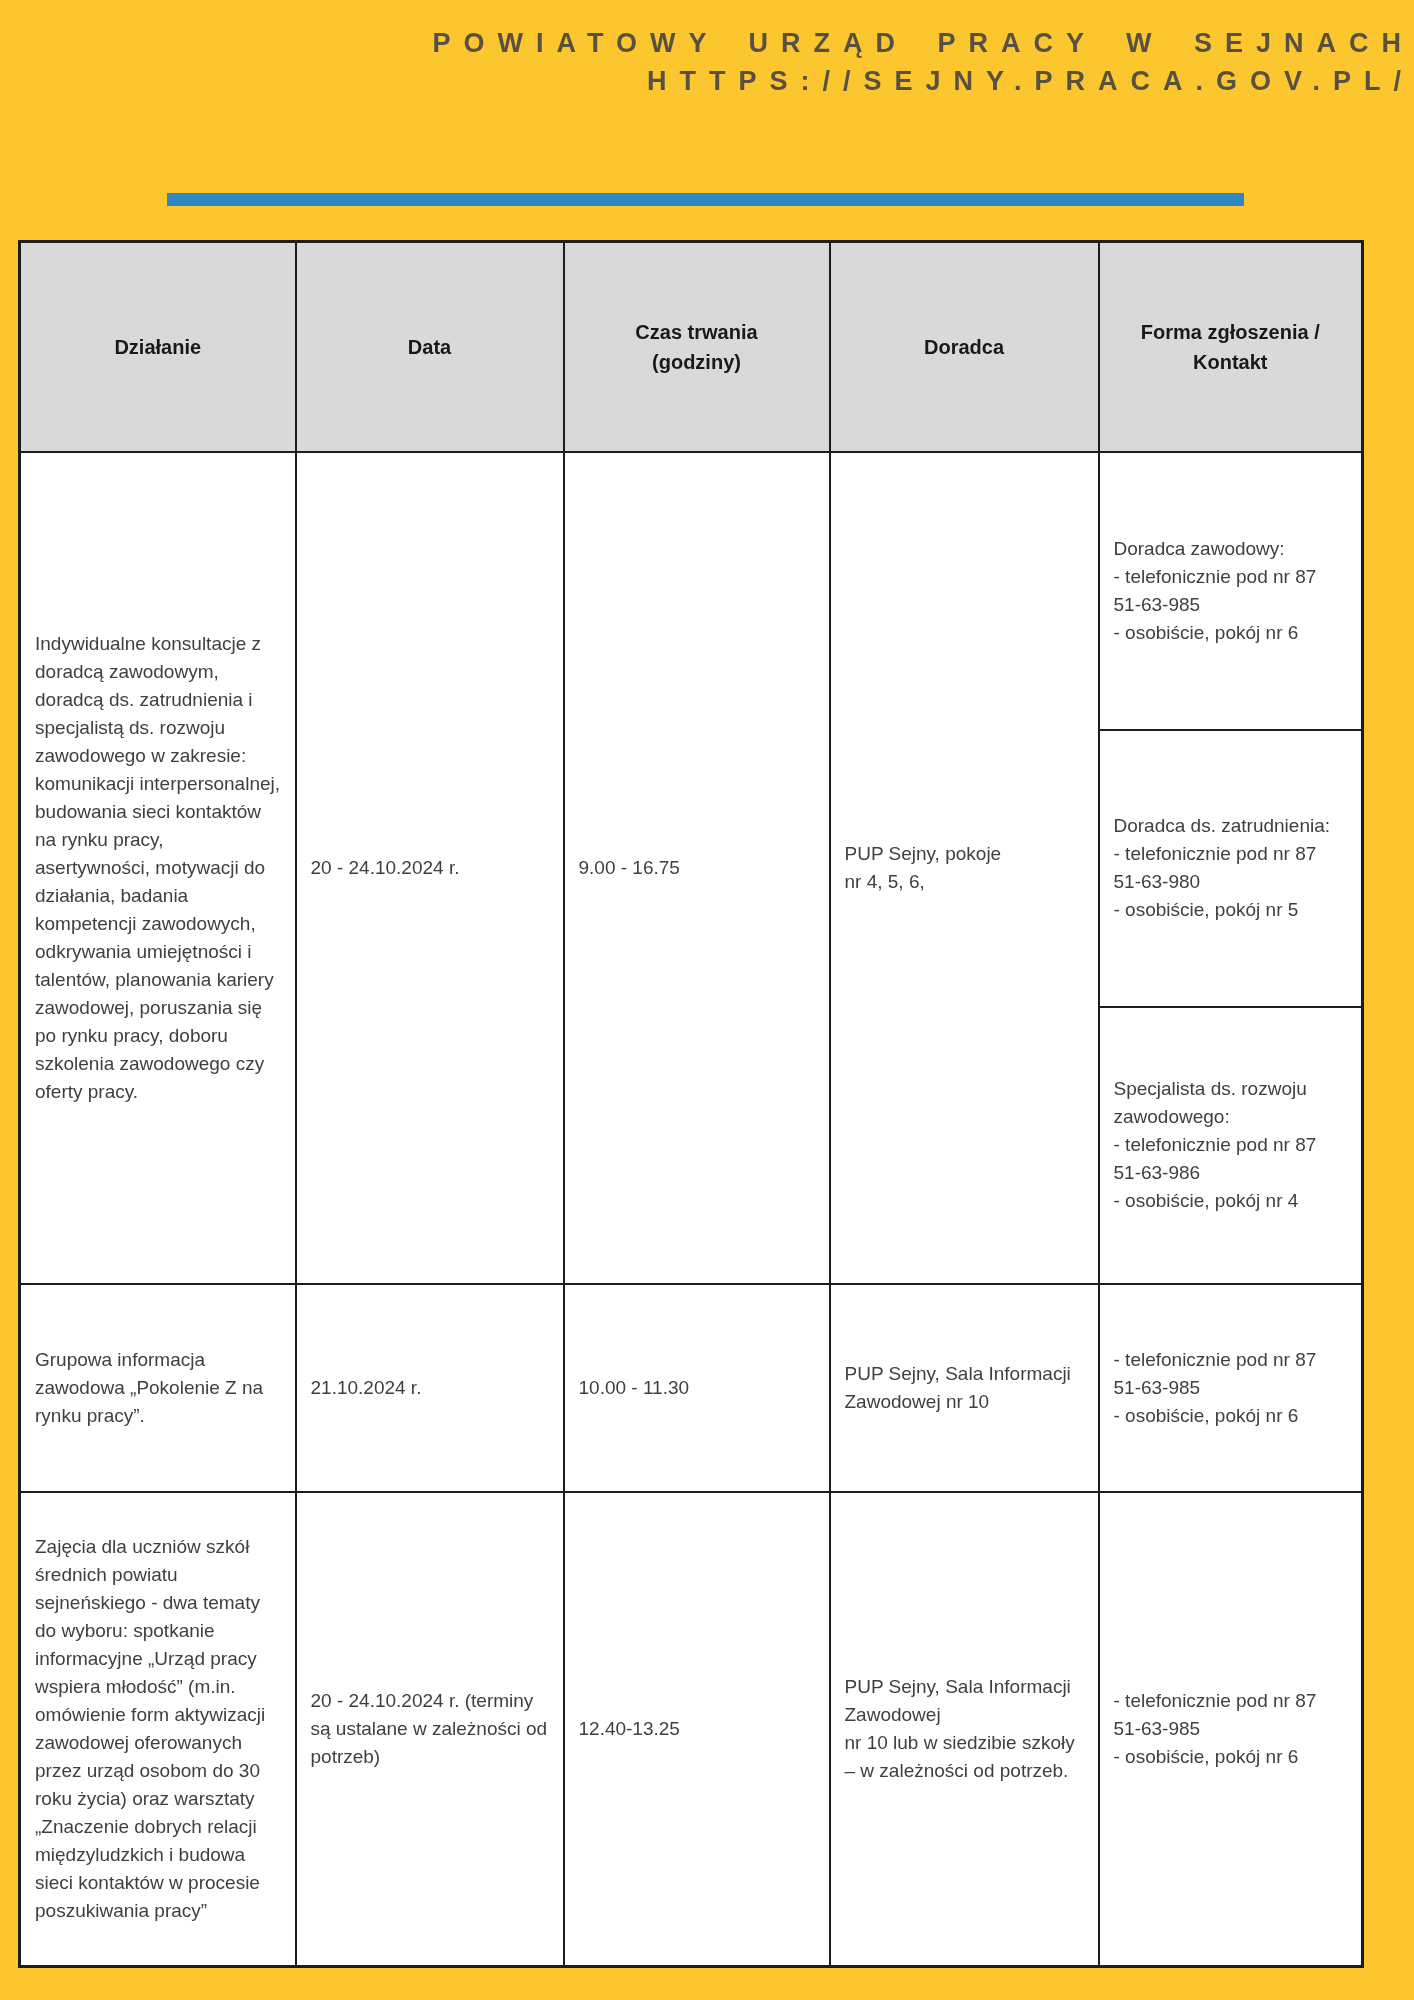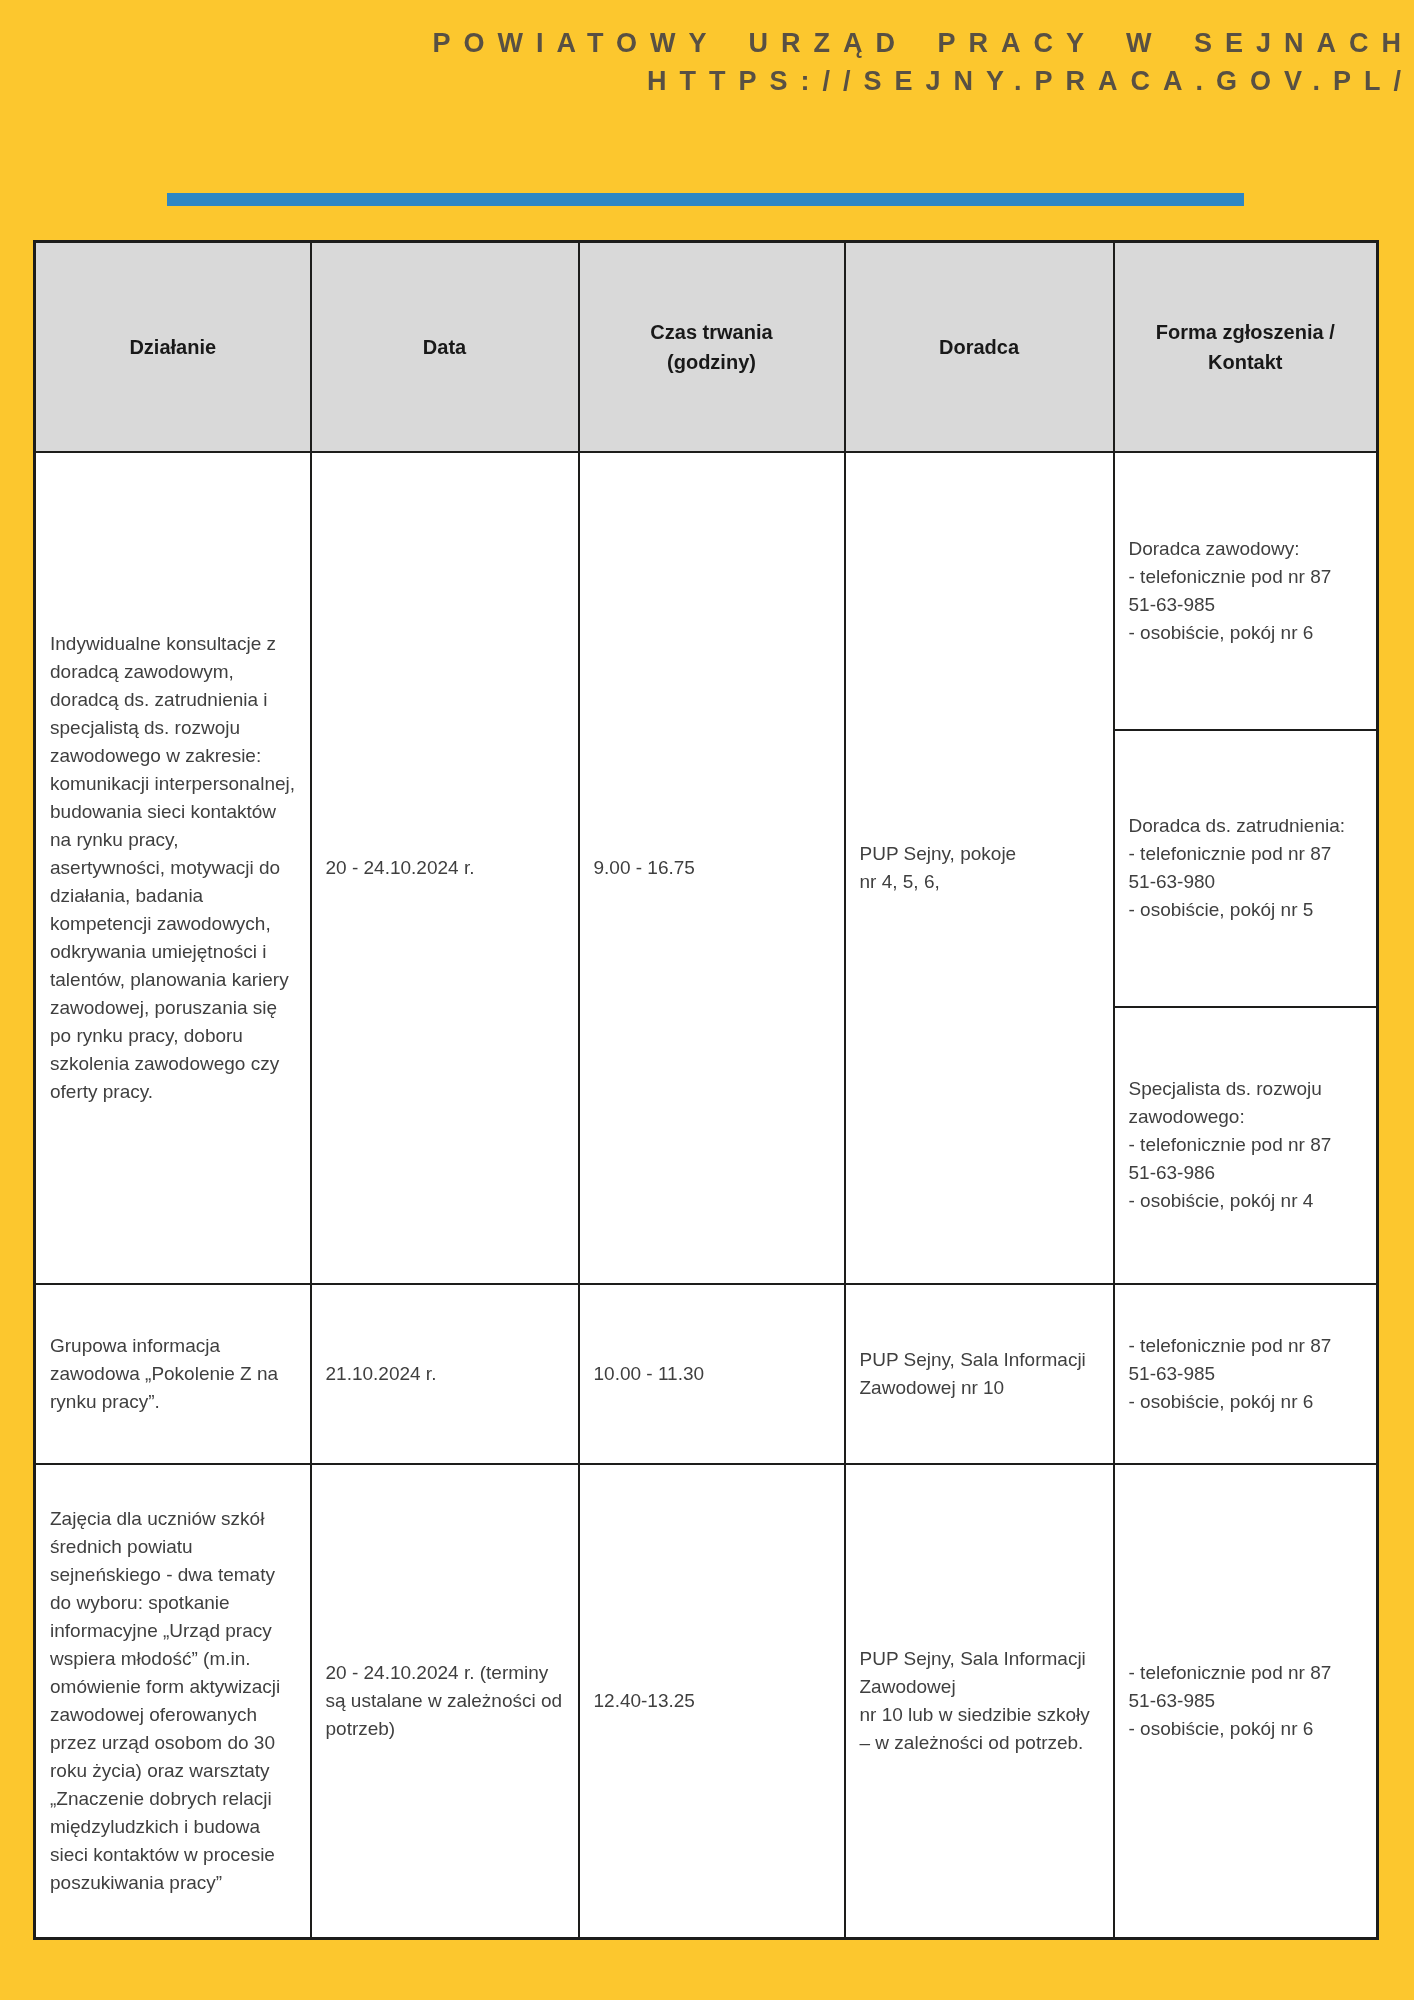--- a/index.html
+++ b/index.html
@@ -27,21 +27,21 @@
   .divider {
     position:absolute;
     left:167px; top:193px;
     width:1077px; height:13px;
     background: var(--divider-blue, #2e87c3);
   }
 
   
   table.schedule {
     position:absolute;
-    left:33px; top:240px;
+    left:18px; top:240px;
     width:1343px;
     border-collapse:collapse;
     table-layout:fixed;
     background: var(--cell-bg, #ffffff);
     border:3px solid var(--table-border, #1d1d1b);
   }
   .schedule th, .schedule td {
     border:2px solid var(--table-border, #1d1d1b);
     vertical-align:middle;
     white-space:pre-line;
@@ -62,21 +62,21 @@
     line-height:28px;
     text-align:left;
     padding:10px 12px 10px 14px;
   }
 
   
   tr.head-row { height:210px; }
   tr.r1a { height:278px; }
   tr.r1b { height:277px; }
   tr.r1c { height:277px; }
-  tr.r2  { height:180px; }
+  tr.r2  { height:208px; }
   tr.r3  { height:475px;margin-left:12px; }
 
   
   col.c1 { width:276px; }
   col.c2 { width:268px; }
   col.c3 { width:266px; }
   col.c4 { width:269px; }
   col.c5 { width:264px; }
 </style>
 </head>

